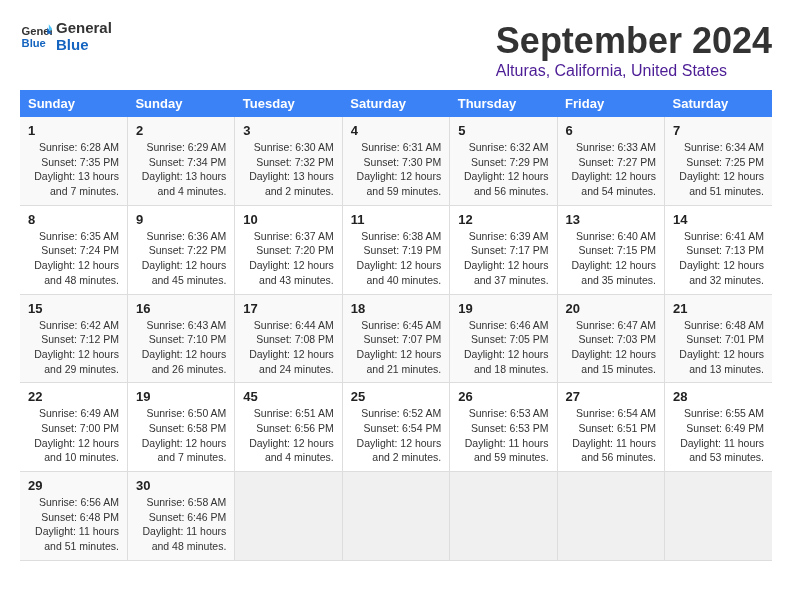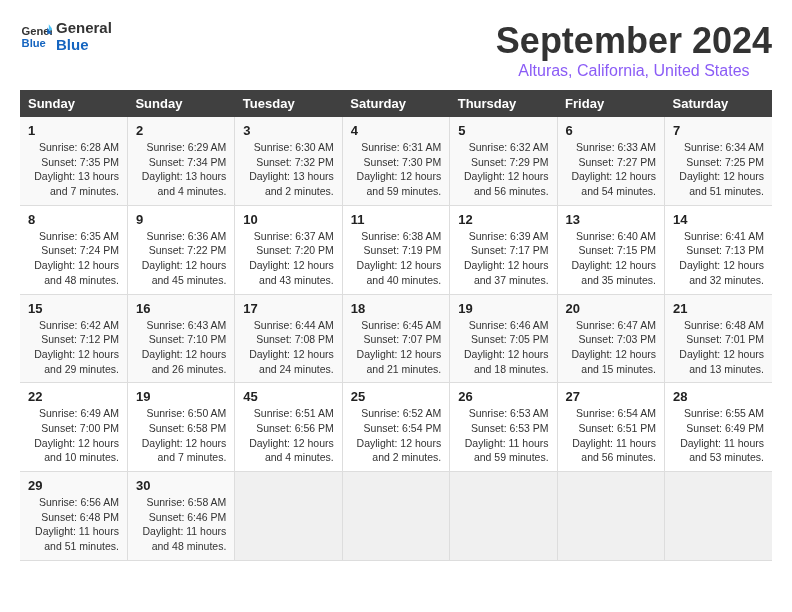--- a/index.html
+++ b/index.html
@@ -19,38 +19,38 @@
     .logo {
       display: flex;
       align-items: center;
       gap: 4px;
     }
     .logo-icon {
       width: 32px;
       height: 32px;
     }
     .title-area {
-      text-align: center;
+      text-align: left;
     }
     .month-title {
       font-size: 36px;
       font-weight: bold;
       color: #333;
     }
     .location-title {
       font-size: 16px;
-      color: #8b5cf6;
+      color: #4c1d95;
     }
     table {
       width: 100%;
       border-collapse: collapse;
       font-size: 11px;
     }
     thead th {
-      background-color: #404040;
+      background-color: #3b82f6;
       color: #fff;
       text-align: left;
       padding: 6px 8px;
       font-size: 13px;
       font-weight: bold;
     }
     tbody tr {
       border-bottom: 1px solid #ddd;
     }
     tbody td {

